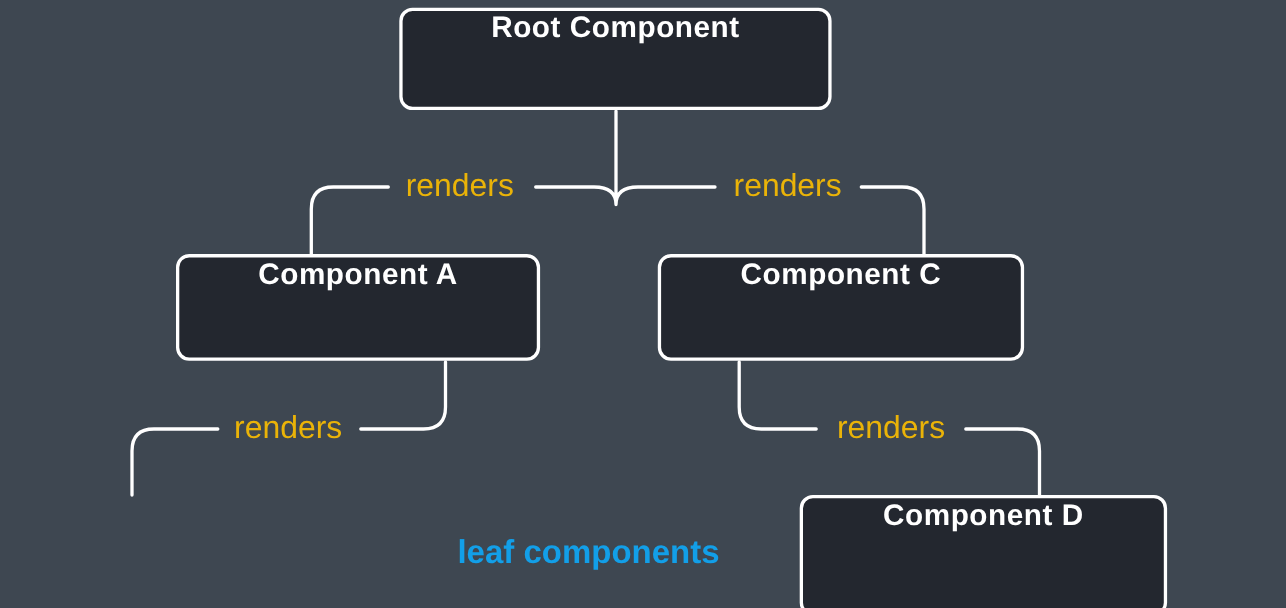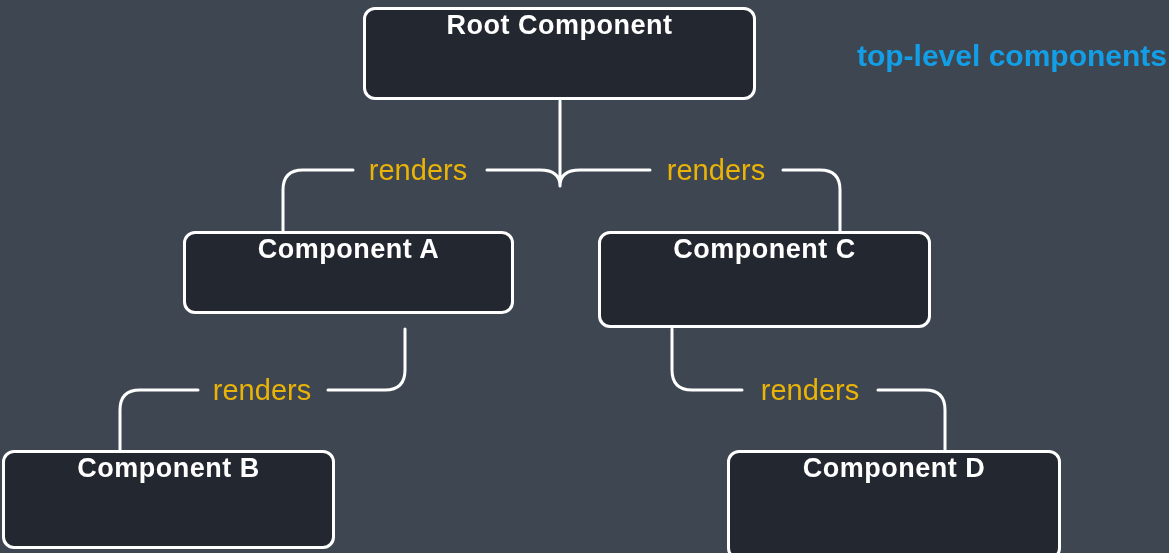--- a/index.html
+++ b/index.html
@@ -37,21 +37,21 @@
     border-radius: 12px;
     display: flex;
     justify-content: center;
     color: #FFFFFF;
     font-size: 27px;
     font-weight: 600;
     letter-spacing: 0.5px;
     box-sizing: border-box;
   }
   .node-root { left: 363px; top: 7px;   width: 393px; height: 93px; }
-  .node-a    { left: 183px; top: 231px; width: 331px; height: 83px; }
+  .node-a    { left: 160px; top: 231px; width: 331px; height: 97px; }
   .node-c    { left: 598px; top: 231px; width: 333px; height: 97px; }
   .node-b    { left: 2px;   top: 450px; width: 333px; height: 99px; }
   .node-d    { left: 727px; top: 450px; width: 334px; height: 110px; }
 
   .edge-label {
     position: absolute;
     transform: translate(-50%, -50%);
     color: #eab308;
     font-size: 29px;
     font-weight: 500;
@@ -105,28 +105,25 @@
   </div>
 
   <div class="node node-a">
     <span>Component A</span>
   </div>
 
   <div class="node node-c">
     <span>Component C</span>
   </div>
 
-  <div class="node node-b">
-    <span>Component B</span>
-  </div>
 
   <div class="node node-d">
     <span>Component D</span>
   </div>
 
   <span class="edge-label el-1">renders</span>
   <span class="edge-label el-2">renders</span>
   <span class="edge-label el-3">renders</span>
   <span class="edge-label el-4">renders</span>
 
-  <span class="annotation anno-top">top-level components</span>
+  <span class="annotation anno-leaf">leaf components</span>
 
 </div>
 
 </body></html>

